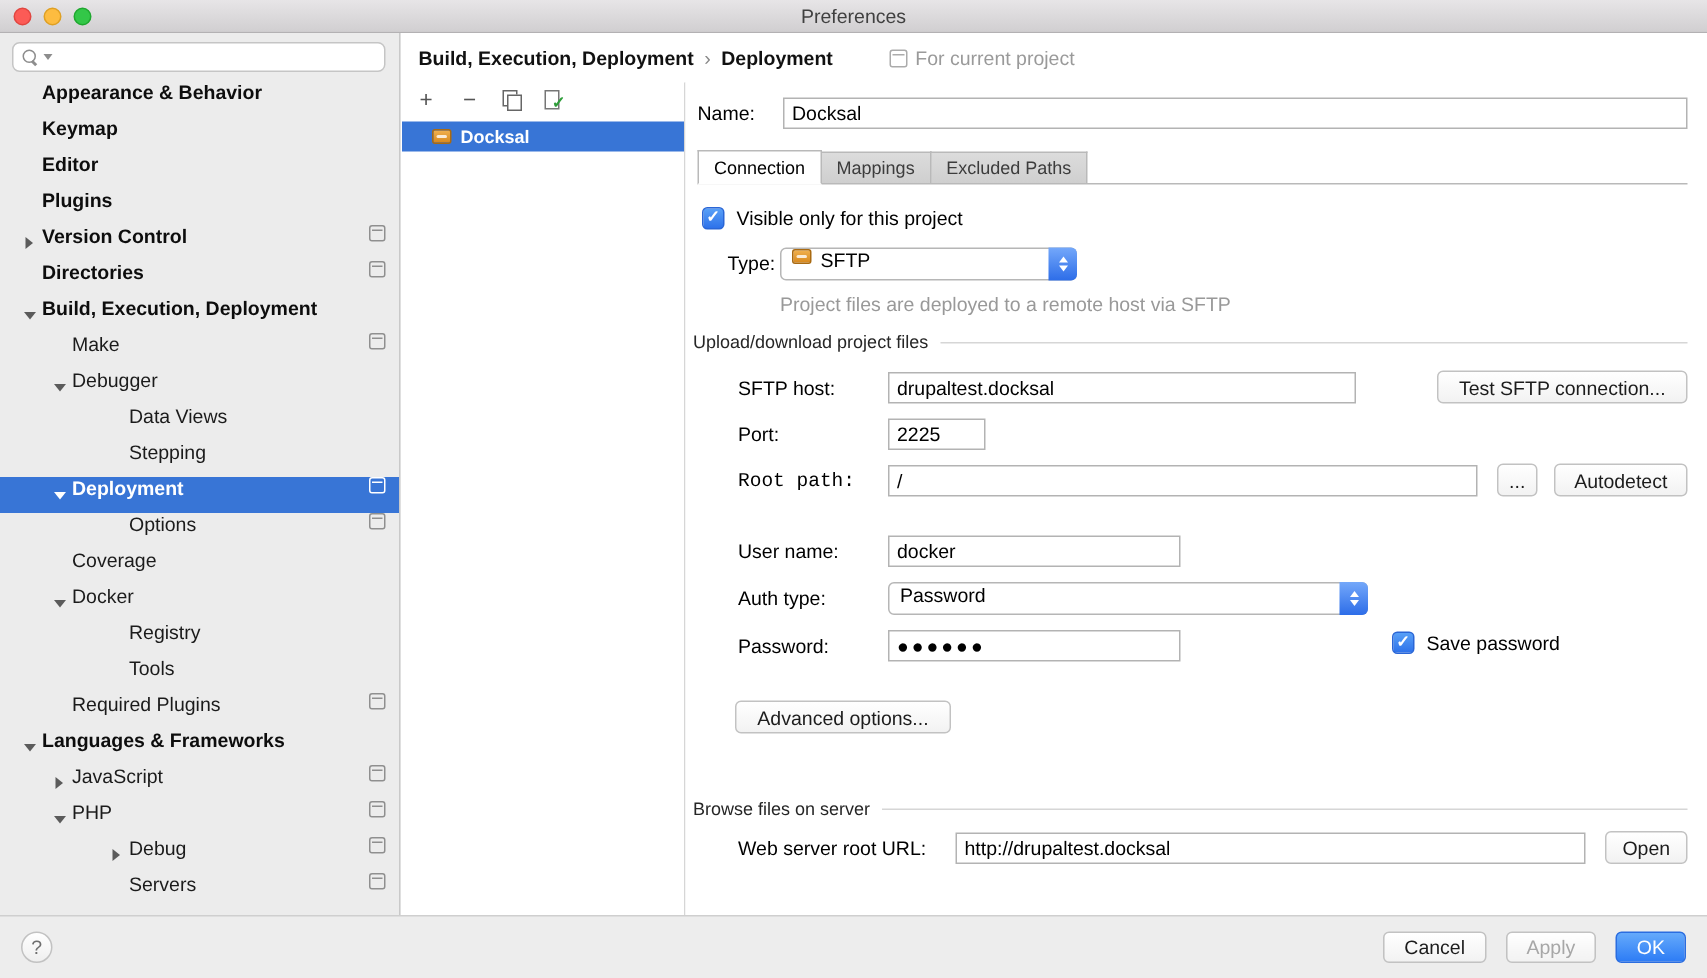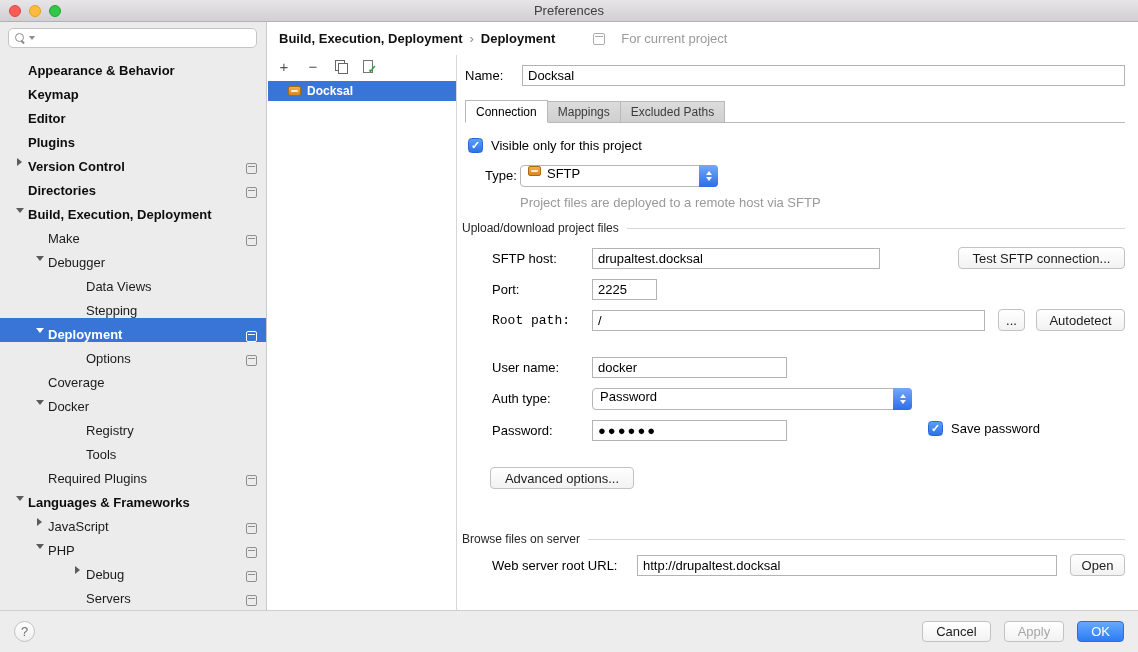--- a/index.html
+++ b/index.html
@@ -28,21 +28,21 @@
   .mag::before { content:""; position:absolute; left:0; top:0; width:7px; height:7px;
     border:1.5px solid #8d8d8d; border-radius:50%; }
   .mag::after { content:""; position:absolute; left:7px; top:7px; width:4px; height:1.5px;
     background:#8d8d8d; transform:rotate(45deg); transform-origin:0 0; }
   .magcaret { width:0; height:0; border-left:3px solid transparent; border-right:3px solid transparent;
     border-top:4px solid #8d8d8d; flex:none; }
   .searchbox input { flex:1; border:none; outline:none; background:transparent; font-size:12px;
     font-family:"Liberation Sans", sans-serif; color:#222; }
 
   .tree { position:absolute; left:0; right:0; top:32px; }
-  .row { height:24px; display:flex; align-items:flex-end; font-size:13px; color:#1b1b1b; }
+  .row { height:24px; display:flex; align-items:flex-start; font-size:13px; color:#1b1b1b; }
   .row.lvl1 { padding-left:11px; }
   .row.lvl2 { padding-left:31px; }
   .row.lvl3 { padding-left:69px; }
   .row.bold .tlabel { font-weight:bold; color:#0d0d0d; }
   .row.selected { background:#3875d6; }
   .row.selected .tlabel { color:#fff; font-weight:bold; }
   .arrow { width:17px; height:24px; display:flex; align-items:center; justify-content:center; flex:none; }
   .arrow.exp::before { content:""; border-left:4px solid transparent; border-right:4px solid transparent;
     border-top:5px solid #5b5b5b; }
   .arrow.col::before { content:""; border-top:4px solid transparent; border-bottom:4px solid transparent;
@@ -52,21 +52,21 @@
     border-radius:2px; position:relative; flex:none; }
   .picon::after { content:""; position:absolute; left:1px; right:1px; top:2px; border-top:1px solid #8f8f8f; }
   .row.selected .picon { border-color:#fff; }
   .row.selected .picon::after { border-color:#fff; }
 
   
   .hdr { position:absolute; left:268px; top:22px; right:0; height:33px; background:#fff;
     display:flex; align-items:center; padding-left:11px; }
   .crumb { font-size:13px; font-weight:bold; color:#111; }
   .csep { margin:0 7px; color:#8a8a8a; font-size:13px; font-weight:normal; }
-  .scope { display:flex; align-items:center; gap:16px; margin-left:38px; color:#9a9a9a; font-size:13px; }
+  .scope { display:flex; align-items:center; gap:5px; margin-left:38px; color:#9a9a9a; font-size:13px; }
   .scopeicon { width:12px; height:12px; border:1px solid #ababab; border-radius:2px; position:relative; }
   .scopeicon::after { content:""; position:absolute; left:1px; right:1px; top:2px; border-top:1px solid #ababab; }
 
   
   .cols { position:absolute; left:268px; top:55px; right:0; bottom:42px; background:#fff; }
   .panel { position:absolute; left:0; top:0; width:189px; bottom:0; background:#fff;
     border-right:1px solid #d6d6d6; }
   .toolbar { height:21px; display:flex; align-items:center; gap:15px; padding-left:9px; margin-top:1px; }
   .tbi { color:#555; font-size:15px; line-height:1; width:14px; text-align:center; }
   .copyic { position:relative; width:12px; height:13px; }
@@ -322,21 +322,21 @@
       </div>
 
       <span class="hint" style="left:63px; top:140px;">Project files are deployed to a remote host via SFTP</span>
 
       <div class="group" style="top:166px;">
         <span class="gtitle">Upload/download project files</span>
         <span class="gline"></span>
       </div>
 
       <span class="lbl" style="left:35px; top:193px;">SFTP host:</span>
-      <input class="field" style="left: 135px; top: 193px; width: 288px;" value="drupaltest.docksal">
+      <input class="field" style="left: 135px; top: 193px; width: 312px;" value="drupaltest.docksal">
       <button class="btn" style="left:501px; top:192px; width:167px;">Test SFTP connection...</button>
 
       <span class="lbl" style="left:35px; top:224px;">Port:</span>
       <input class="field" style="left: 135px; top: 224px; width: 65px;" value="2225">
 
       <span class="lbl" style="left:35px; top:255px;font-family:Liberation Mono, monospace;">Root path:</span>
       <input class="field" style="left: 135px; top: 255px; width: 393px;" value="/">
       <button class="btn" style="left:541px; top:254px; width:27px; padding:0;">...</button>
       <button class="btn" style="left:579px; top:254px; width:89px;">Autodetect</button>
 

